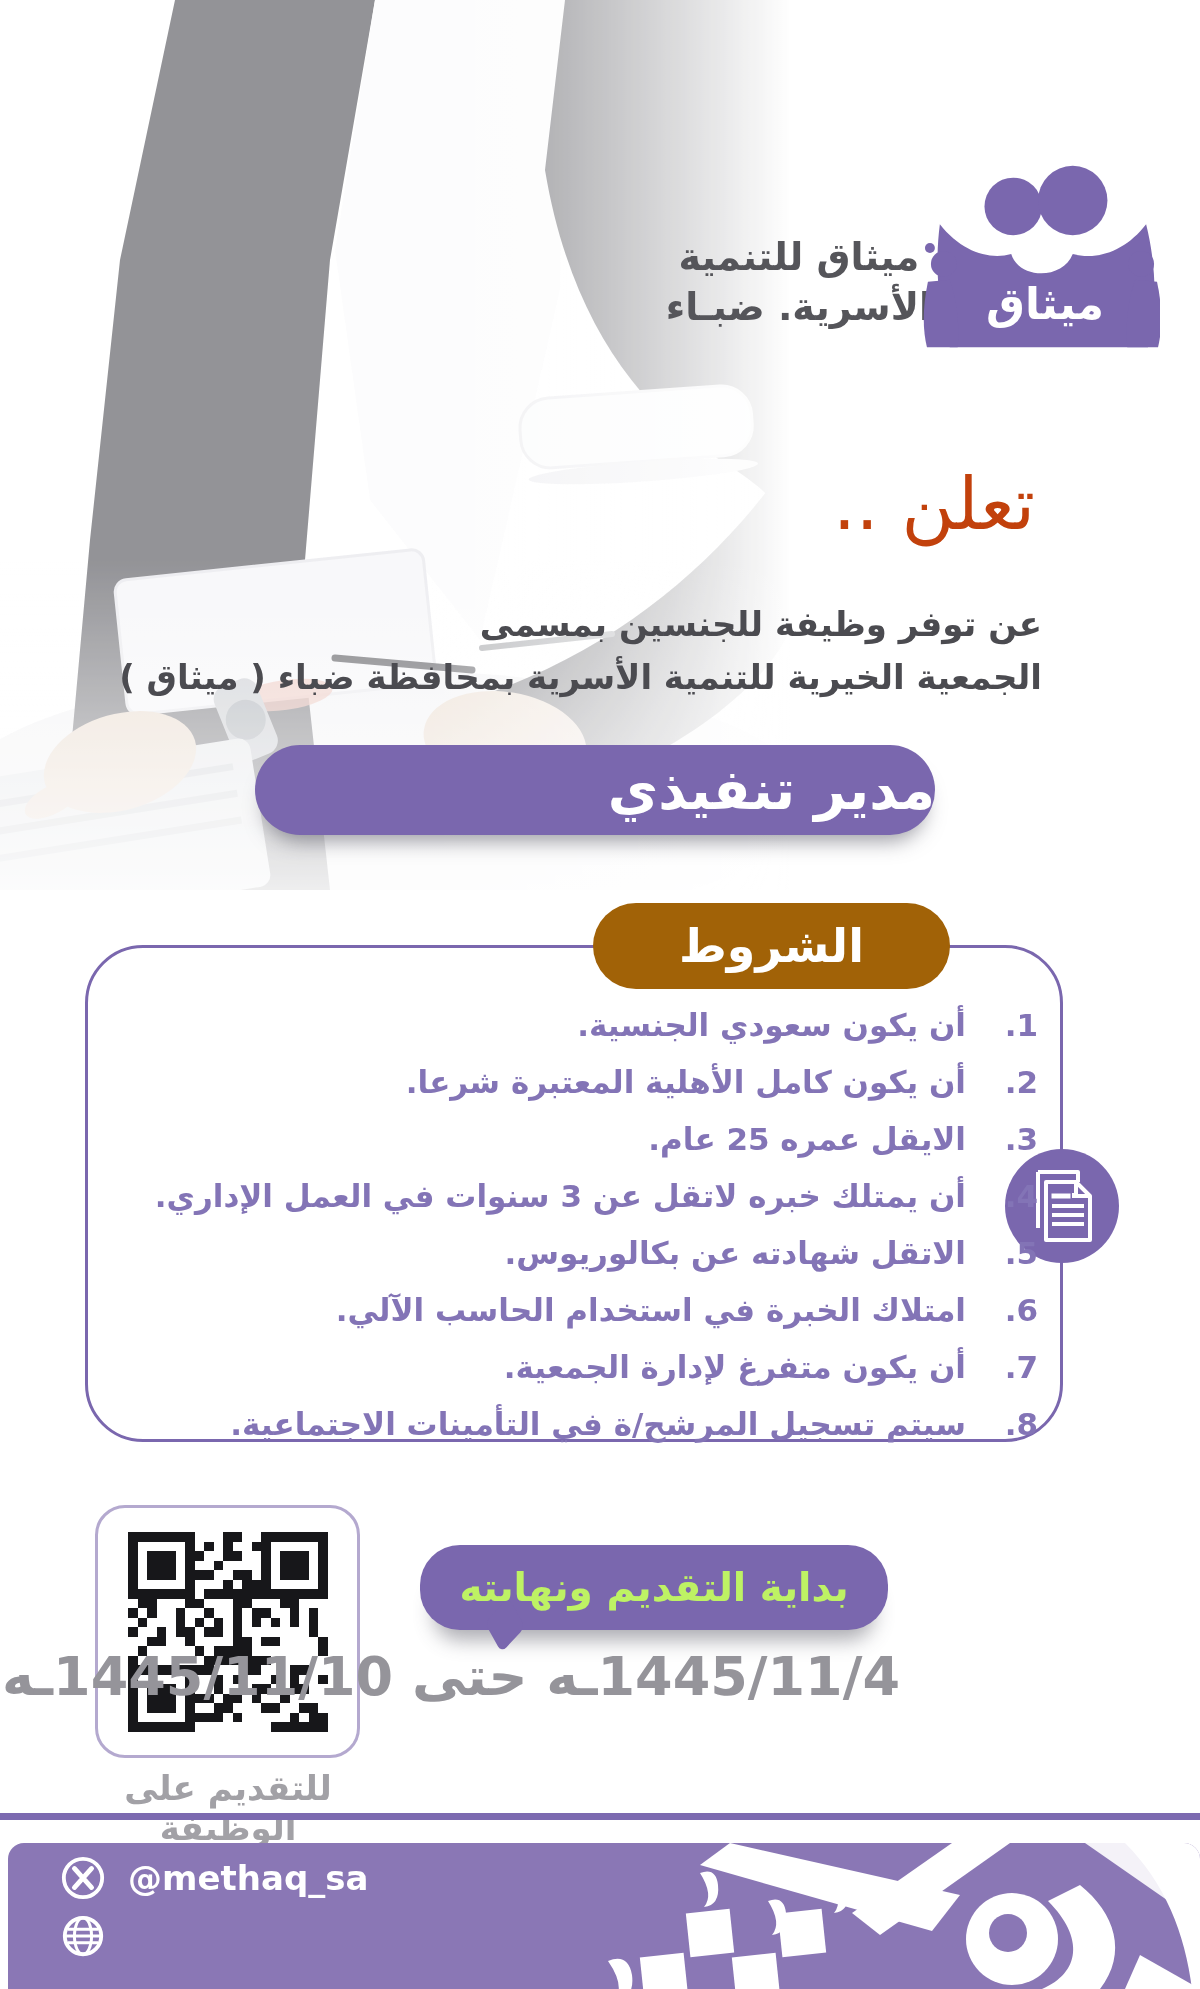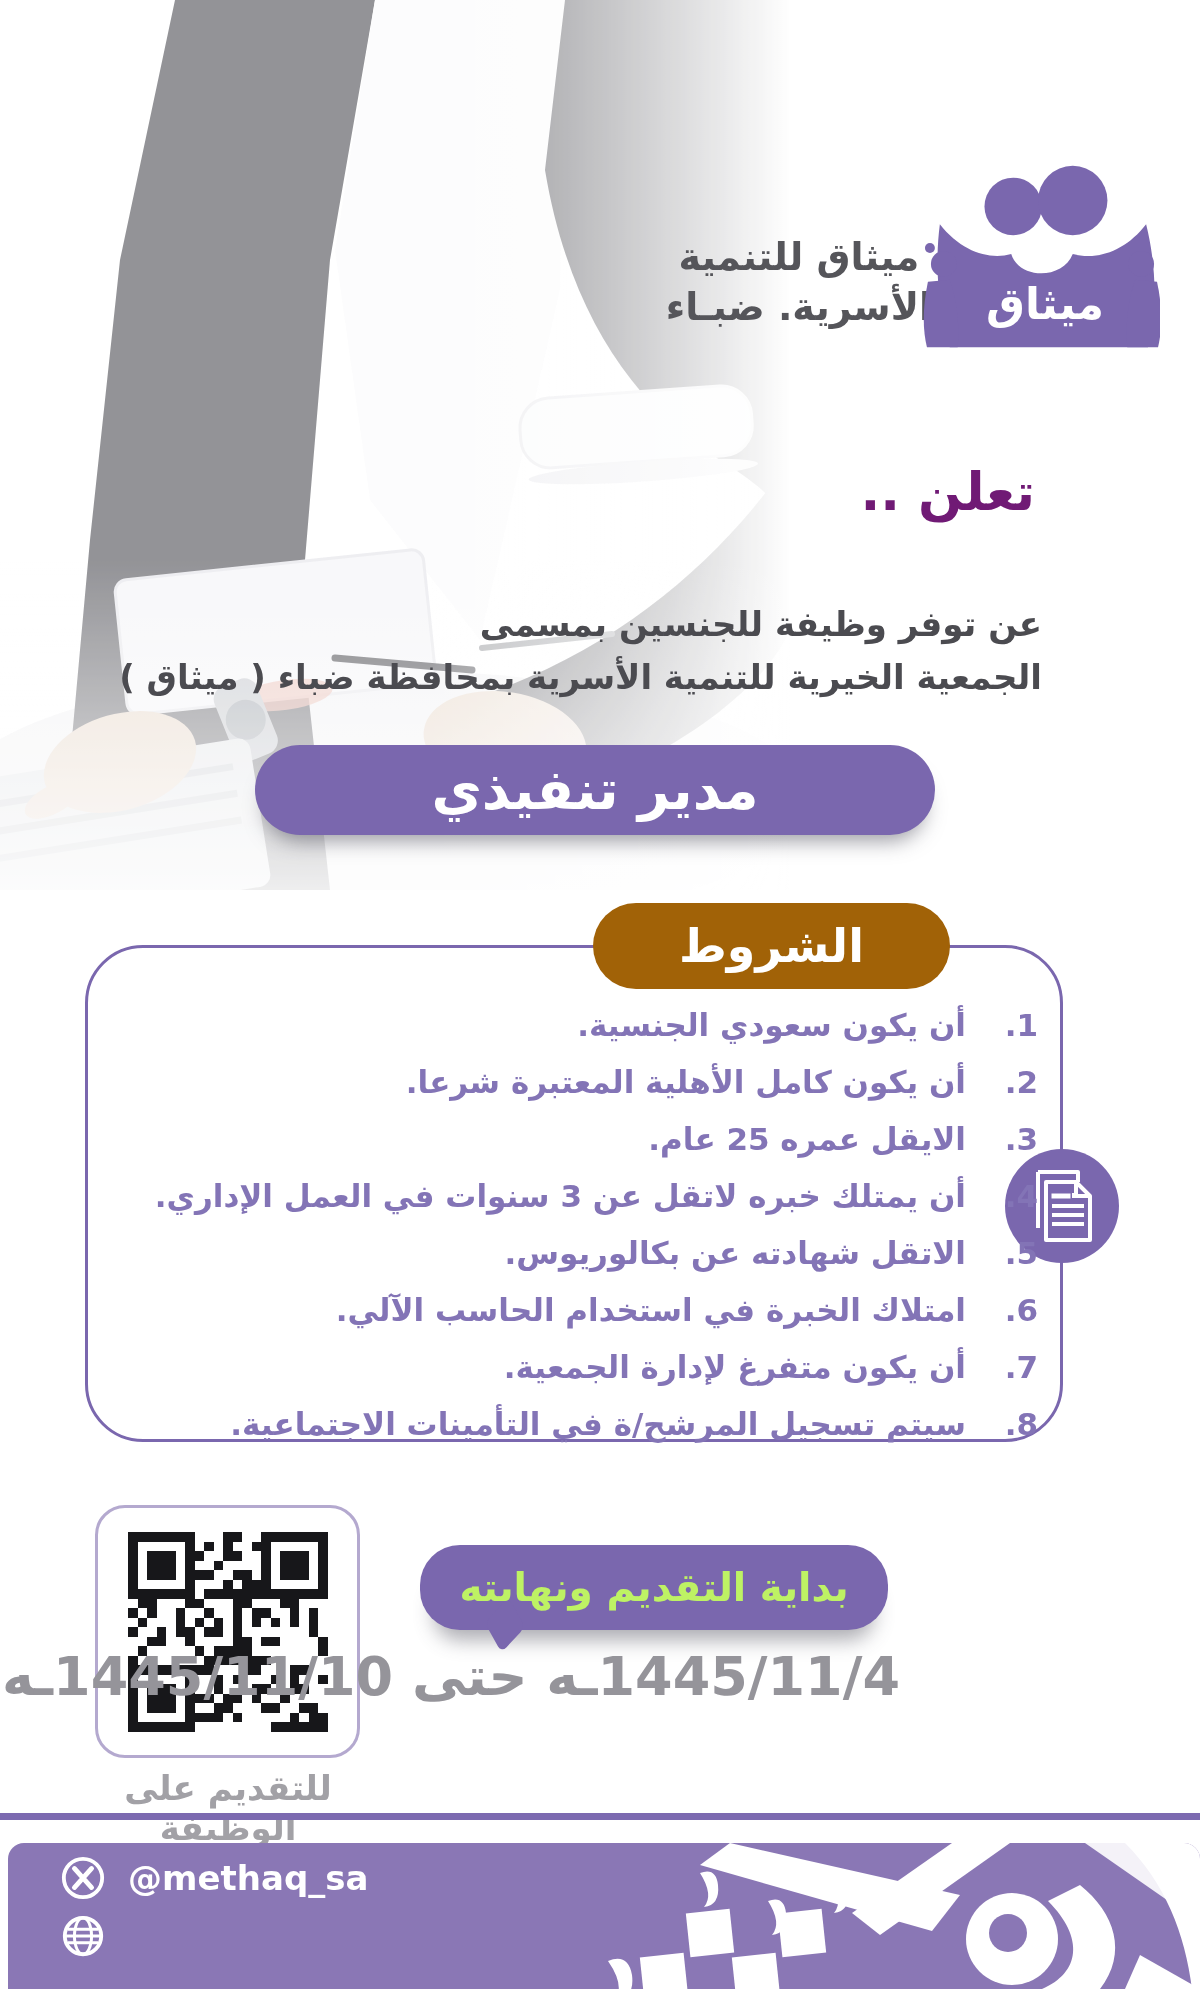--- a/index.html
+++ b/index.html
@@ -17,30 +17,30 @@
   
   .brand { top:150px; left:35px; right:0; height:210px; }
   .brand-text {
     position:absolute; top:66px; right:268px; text-align:center;
     color:#55555a; font-weight:bold; font-size:38px; line-height:1.32;margin-top:16px;
   }
   .brand-icon { position:absolute; top:10px; right:40px; width:238px; height:195px; }
 
   
   .taalan {
-    top:462px; right:165px; color:#701a75; font-weight:bold; font-size:52px;
+    top:462px; right:165px; color:#c2410c; font-weight:normal; font-size:72px;
   }
   .org-lines {
     top:598px; right:158px; text-align:right; color:#4b4b50; font-weight:bold;
     font-size:34px; line-height:1.55; white-space:nowrap;
   }
   .job-pill {
     top:745px; right:265px; width:680px; height:90px;
     background:#7a67ae; border-radius:46px;
-    display:flex; align-items:center; justify-content:center;
+    display:flex; align-items:center; justify-content:flex-start;
     color:#ffffff; font-weight:bold; font-size:55px;
     box-shadow:0 16px 20px -10px rgba(60,60,75,.5);
   }
 
   
   .cond-box {
     top:945px; right:137px; width:978px; height:497px;
     border:3px solid #7a67ae; border-radius:58px; background:transparent;
   }
   .cond-title {

